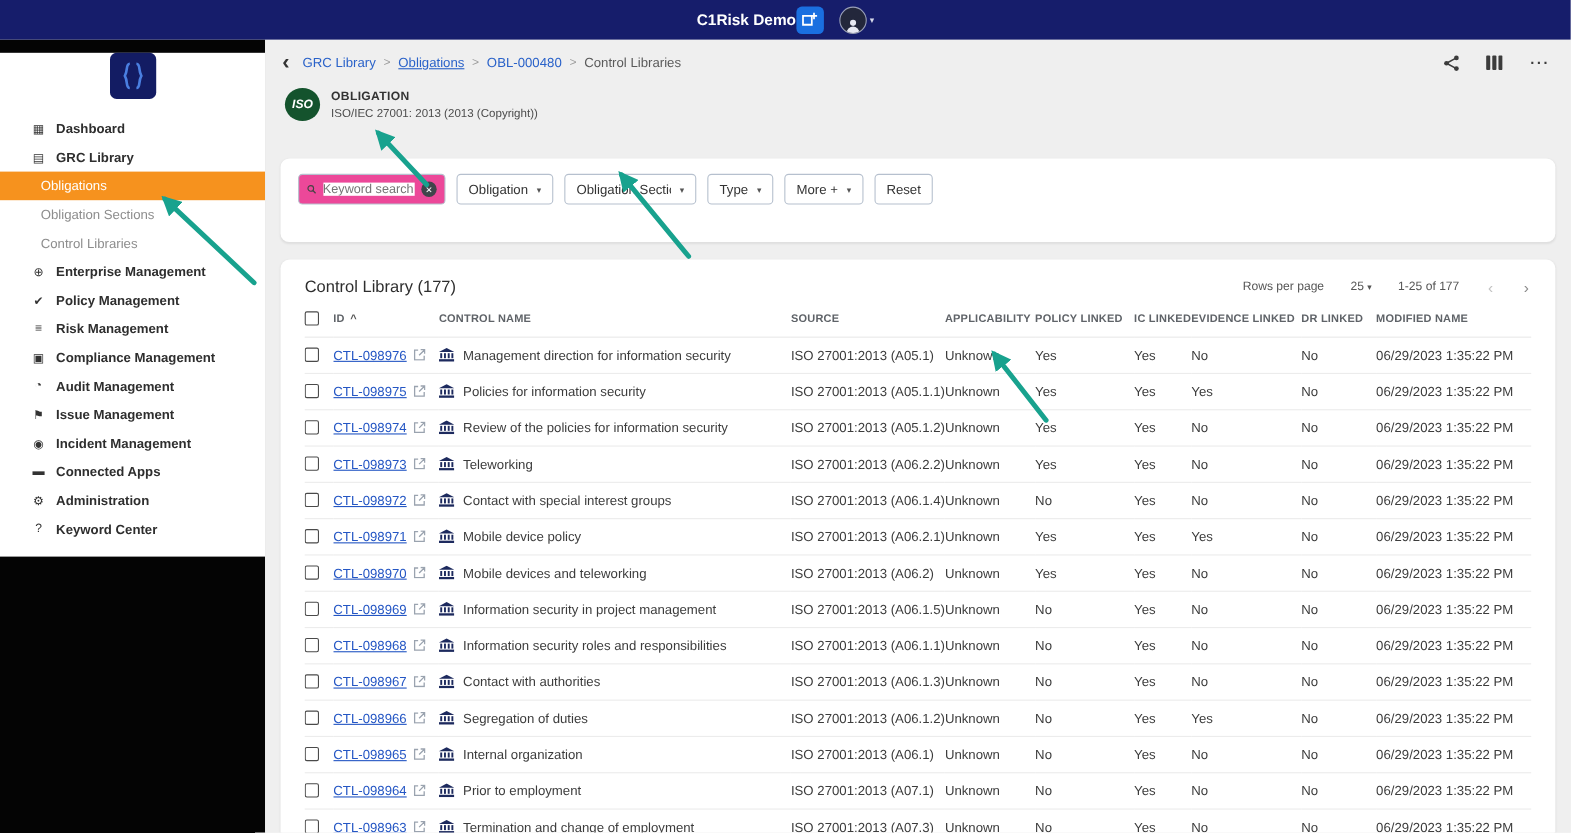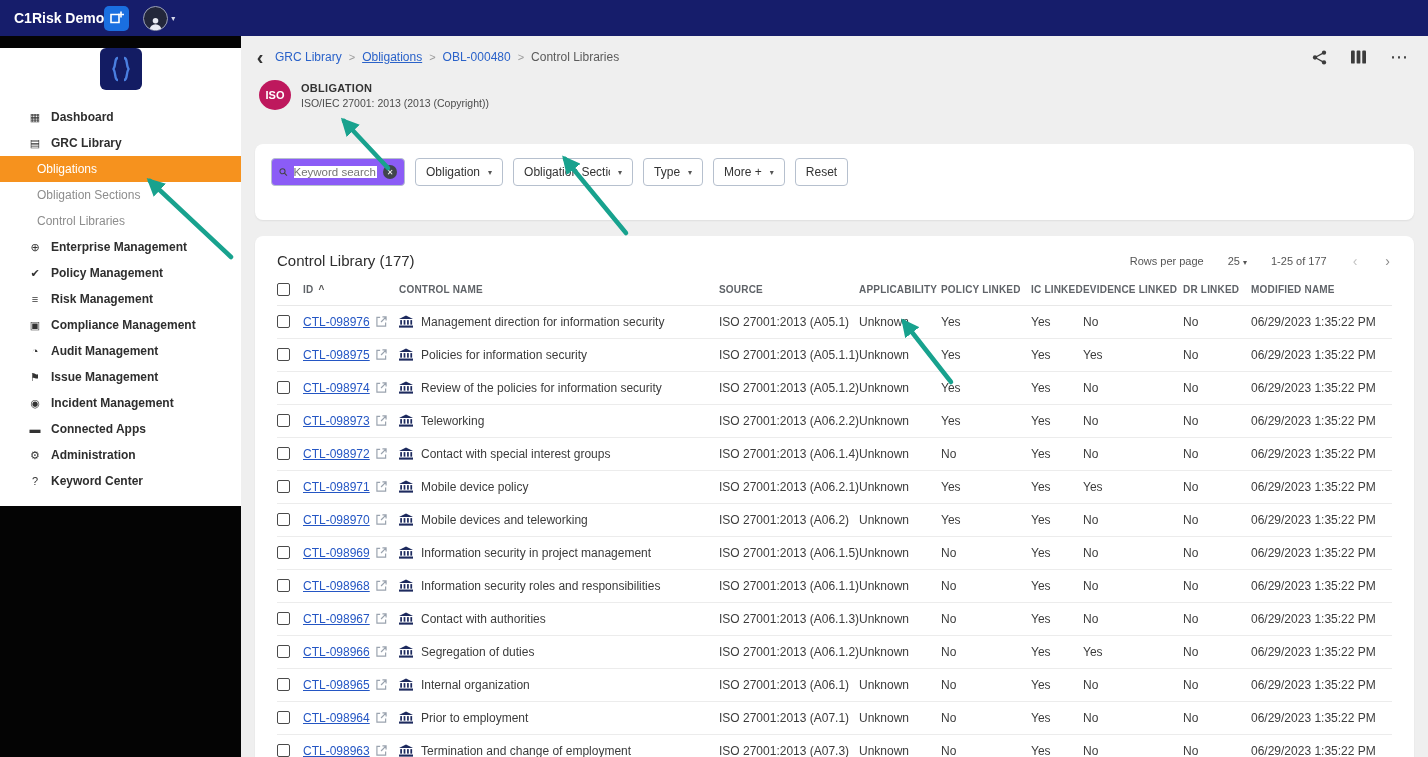--- a/index.html
+++ b/index.html
@@ -1,21 +1,21 @@
 <!DOCTYPE html>
 <html><head>
 <meta charset="utf-8">
 <style>
   *{box-sizing:border-box;margin:0;padding:0}
   body{width:1428px;height:757px;position:relative;overflow:hidden;
        font-family:"Liberation Sans",sans-serif;background:#ededed}
 
   
   .topbar{position:absolute;top:0;left:0;right:0;height:36px;background:#161d6b;
-          display:flex;align-items:center;justify-content:flex-start;padding:0 14px;z-index:10}
+          display:flex;align-items:center;justify-content:center;padding:0 14px;z-index:10}
   .topbar-title{color:#fff;font-size:14px;font-weight:700}
   .topbar-right{display:flex;align-items:center;gap:14px}
   .add-btn{width:25px;height:25px;border-radius:5px;background:#1a6fe0;border:none;cursor:pointer;
            display:flex;align-items:center;justify-content:center}
   .avatar-wrap{display:flex;align-items:center;gap:3px;cursor:pointer}
   .avatar{width:25px;height:25px;border-radius:50%;background:#23273b;border:1.5px solid #9aa0b8;
           display:flex;align-items:flex-end;justify-content:center;overflow:hidden}
   .avatar-caret{color:#d6d9ea;font-size:8px}
 
   
@@ -40,37 +40,37 @@
   .crumb-wrap{display:flex;align-items:center;gap:4px}
   .crumb{font-size:12px;color:#2a62c9;cursor:pointer}
   .crumb.link-underline{text-decoration:underline}
   .crumb.current{color:#5a5a5a;cursor:default}
   .sep{color:#9a9a9a;font-size:11px;margin:0 3px}
   .crumb-actions{margin-left:auto;display:flex;align-items:center;gap:24px}
   .crumb-actions>*{cursor:pointer}
   .ellipsis{font-size:18px;color:#3c3c3c;line-height:10px}
 
   .record-header{display:flex;align-items:center;gap:10px;padding:2px 18px 0}
-  .iso-badge{width:32px;height:30px;border-radius:50%;background:#be185d;color:#fff;
+  .iso-badge{width:32px;height:30px;border-radius:50%;background:#14532d;color:#fff;
              display:flex;align-items:center;justify-content:center;
-             font-size:11px;font-weight:700}
+             font-size:11px;font-style:italic;font-weight:700}
   .record-meta{display:flex;flex-direction:column;gap:3px}
   .record-type{font-size:11px;font-weight:700;color:#333;letter-spacing:.3px}
   .record-title{font-size:10.5px;color:#4c4c4c}
 
   .tabs{display:flex;gap:25px;padding:13px 18px 0;align-items:flex-end}
   .tab{font-size:12px;font-weight:700;color:#3a3a3a;padding-bottom:8px;
        border-bottom:3px solid transparent;cursor:pointer;white-space:nowrap}
   .tab.active{border-bottom-color:#1ba390}
 
   .filter-card{margin:10px 14px 0;background:#fff;border-radius:8px;
                padding:14px 16px 34px;display:flex;gap:10px;align-items:center;
                box-shadow:0 1px 2px rgba(0,0,0,.07)}
   .search-box{display:flex;align-items:center;gap:6px;width:134px;height:28px;
-              border:1px solid #b6c0ce;border-radius:4px;padding:0 7px;background:#8b5cf6}
+              border:1px solid #b6c0ce;border-radius:4px;padding:0 7px;background:#ec4899}
   .search-box input{border:none;outline:none;width:100%;font-size:11.5px;color:#555;font-family:inherit}
   .clear-btn{width:14px;height:14px;min-width:14px;border-radius:50%;background:#40454b;color:#fff;
              font-size:8px;display:flex;align-items:center;justify-content:center;cursor:pointer}
   .dropdown{height:28px;border:1px solid #b6c0ce;border-radius:4px;background:#fff;
             display:flex;align-items:center;gap:8px;padding:0 10px;font-size:12px;color:#333;
             cursor:pointer;white-space:nowrap}
   .dropdown .caret{font-size:8px;color:#555}
   .lab.truncate{max-width:86px;overflow:hidden;display:inline-block;white-space:nowrap}
   .reset-btn{height:28px;border:1px solid #b6c0ce;border-radius:4px;background:#fff;
              font-size:12px;color:#333;padding:0 10px;cursor:pointer;font-family:inherit}

